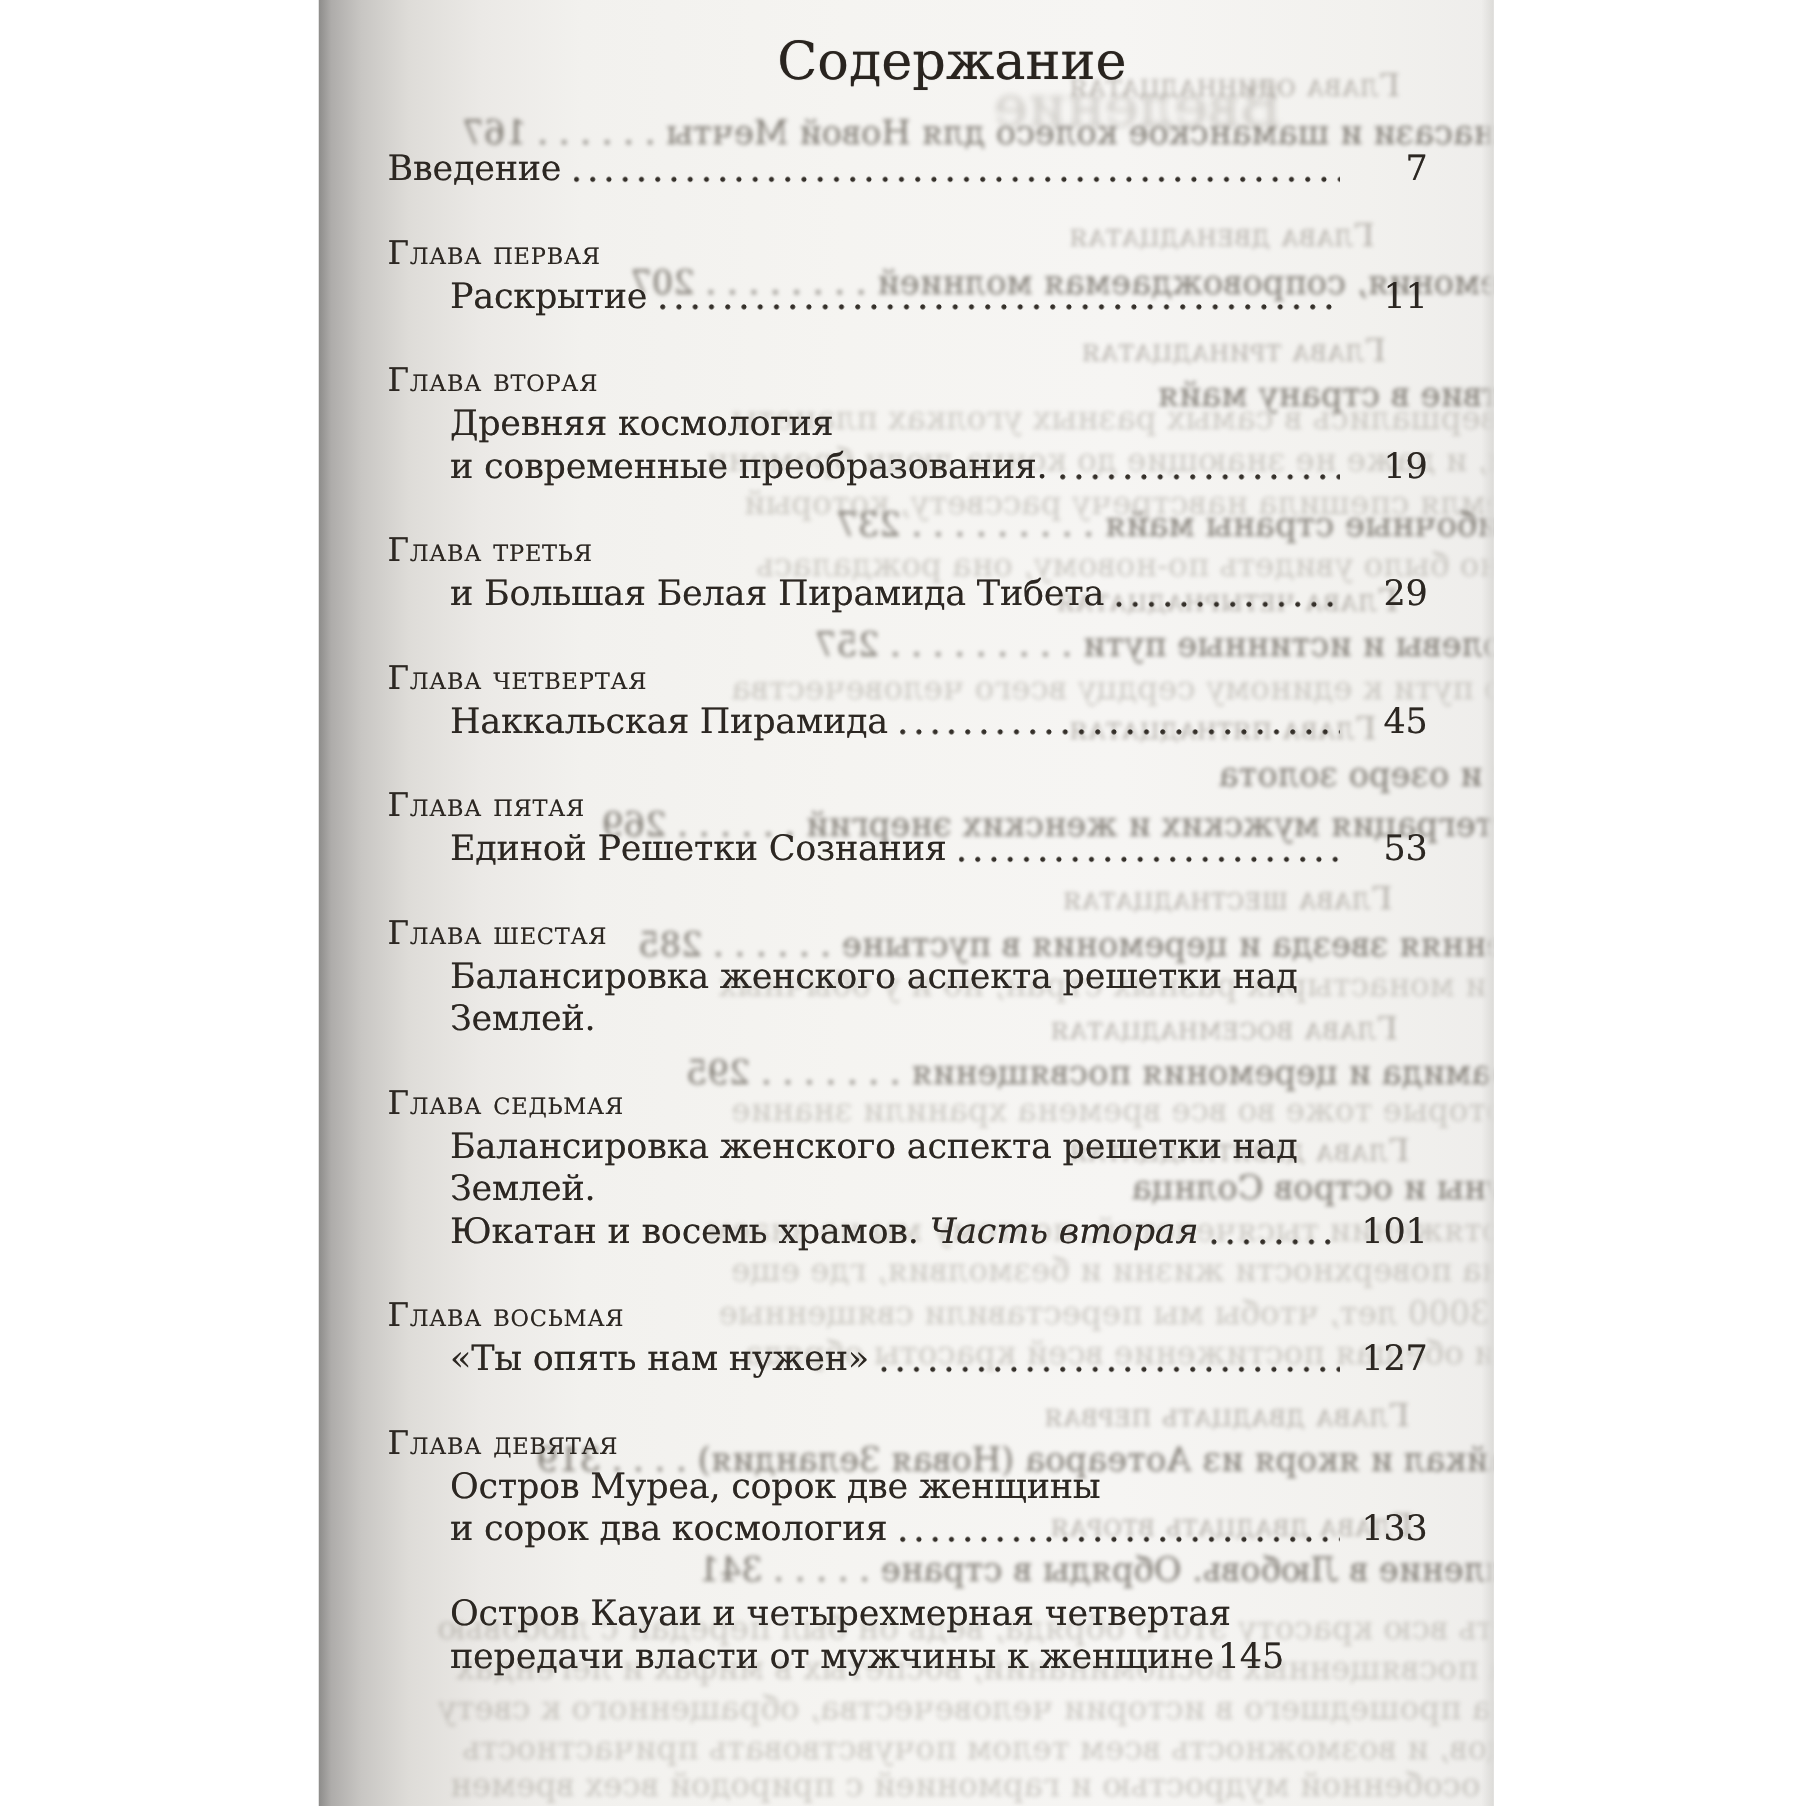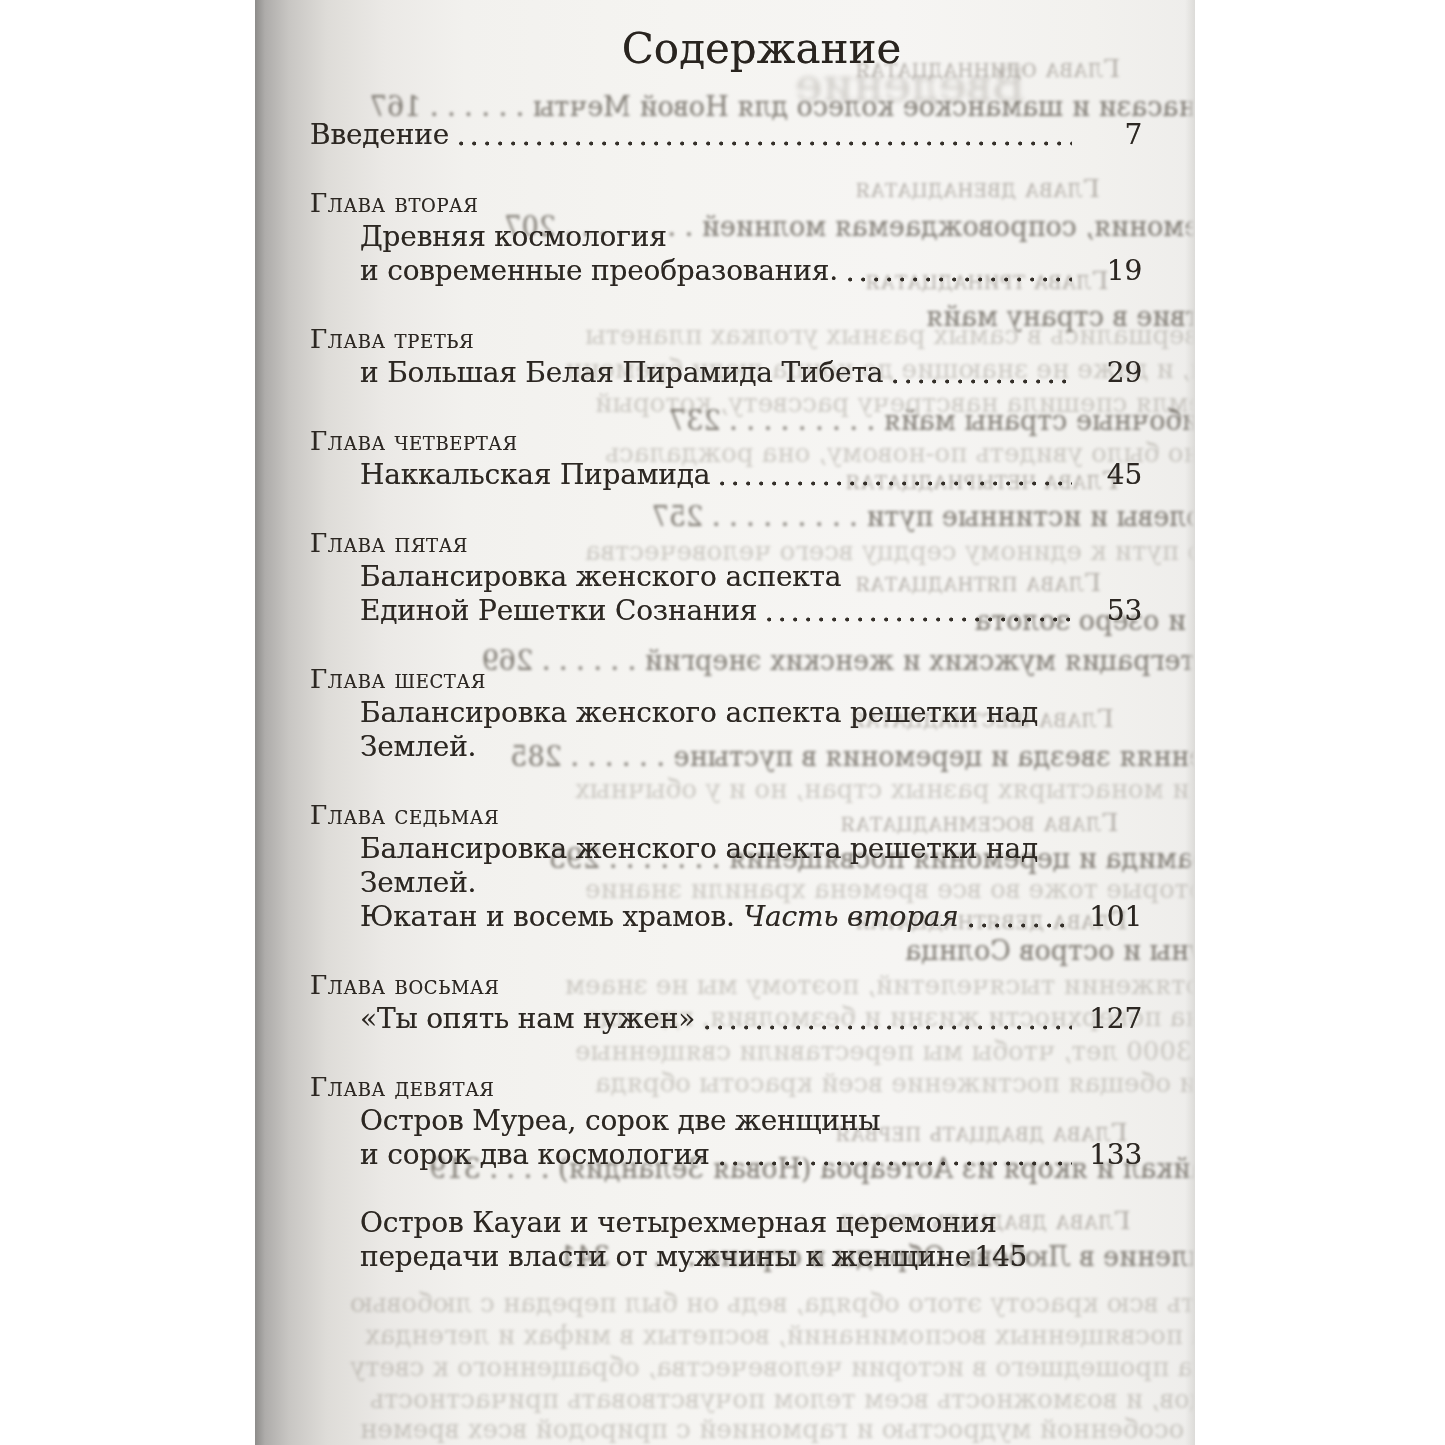--- a/index.html
+++ b/index.html
@@ -109,20 +109,28 @@
   <div class="toc-title">Содержание</div>
   <div class="toc">
       <div class="toc-entry no-heading">
         <div class="title-line with-leader">
           <span class="line-text"><span>Введение</span></span>
           <span class="dot-leader"></span>
           <span class="page-number">7</span>
         </div>
       </div>
       <div class="toc-entry">
+        <div class="chapter-heading">Глава первая</div>
+        <div class="title-line with-leader">
+          <span class="line-text"><span>Раскрытие</span></span>
+          <span class="dot-leader"></span>
+          <span class="page-number">11</span>
+        </div>
+      </div>
+      <div class="toc-entry">
         <div class="chapter-heading">Глава вторая</div>
         <div class="title-line"><span class="line-text"><span>Древняя космология</span></span></div>
         <div class="title-line with-leader">
           <span class="line-text"><span>и современные преобразования.</span></span>
           <span class="dot-leader"></span>
           <span class="page-number">19</span>
         </div>
       </div>
       <div class="toc-entry">
         <div class="chapter-heading">Глава третья</div>
@@ -135,21 +143,20 @@
       <div class="toc-entry">
         <div class="chapter-heading">Глава четвертая</div>
         <div class="title-line with-leader">
           <span class="line-text"><span>Наккальская Пирамида</span></span>
           <span class="dot-leader"></span>
           <span class="page-number">45</span>
         </div>
       </div>
       <div class="toc-entry">
         <div class="chapter-heading">Глава пятая</div>
-        <div class="title-line"><span class="line-text"><span>Балансировка женского аспекта</span></span></div>
         <div class="title-line with-leader">
           <span class="line-text"><span>Единой Решетки Сознания</span></span>
           <span class="dot-leader"></span>
           <span class="page-number">53</span>
         </div>
       </div>
       <div class="toc-entry">
         <div class="chapter-heading">Глава шестая</div>
         <div class="title-line"><span class="line-text"><span>Балансировка женского аспекта решетки над Землей.</span></span></div>
       </div>
@@ -173,20 +180,20 @@
       <div class="toc-entry">
         <div class="chapter-heading">Глава девятая</div>
         <div class="title-line"><span class="line-text"><span>Остров Муреа, сорок две женщины</span></span></div>
         <div class="title-line with-leader">
           <span class="line-text"><span>и сорок два космология</span></span>
           <span class="dot-leader"></span>
           <span class="page-number">133</span>
         </div>
       </div>
       <div class="toc-entry">
-        <div class="title-line"><span class="line-text"><span>Остров Кауаи и четырехмерная церемония</span></span></div>
+        <div class="title-line"><span class="line-text"><span>Остров Кауаи и четырехмерная четвертая</span></span></div>
         <div class="title-line with-leader">
           <span class="line-text"><span>передачи власти от мужчины к женщине</span></span>
           <span class="page-number">145</span>
         </div>
       </div>
     </div>
 </div>
 
 </body></html>

